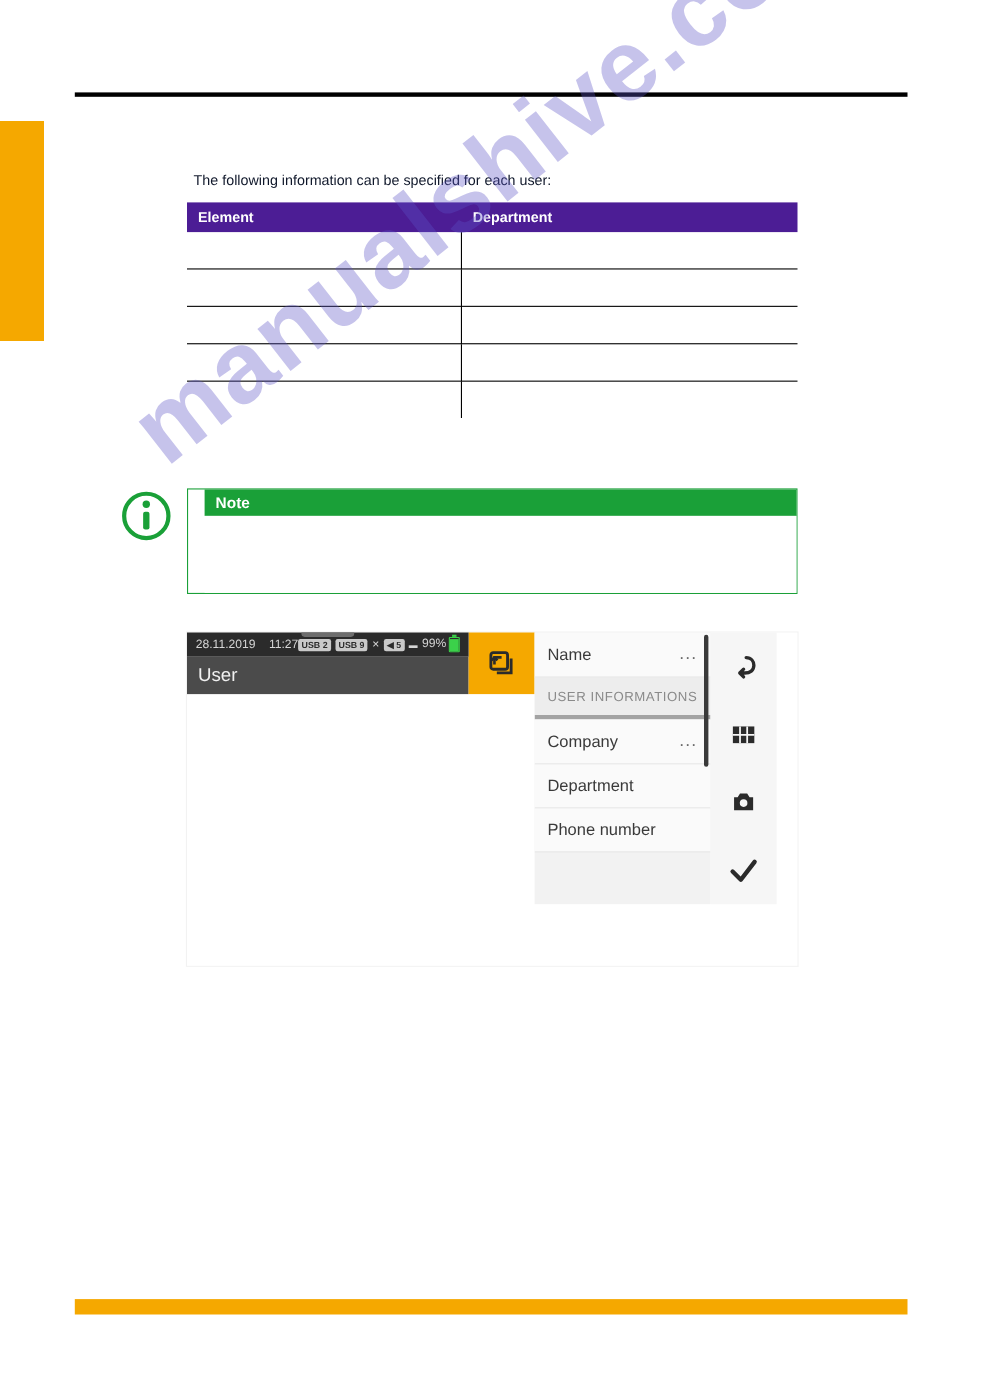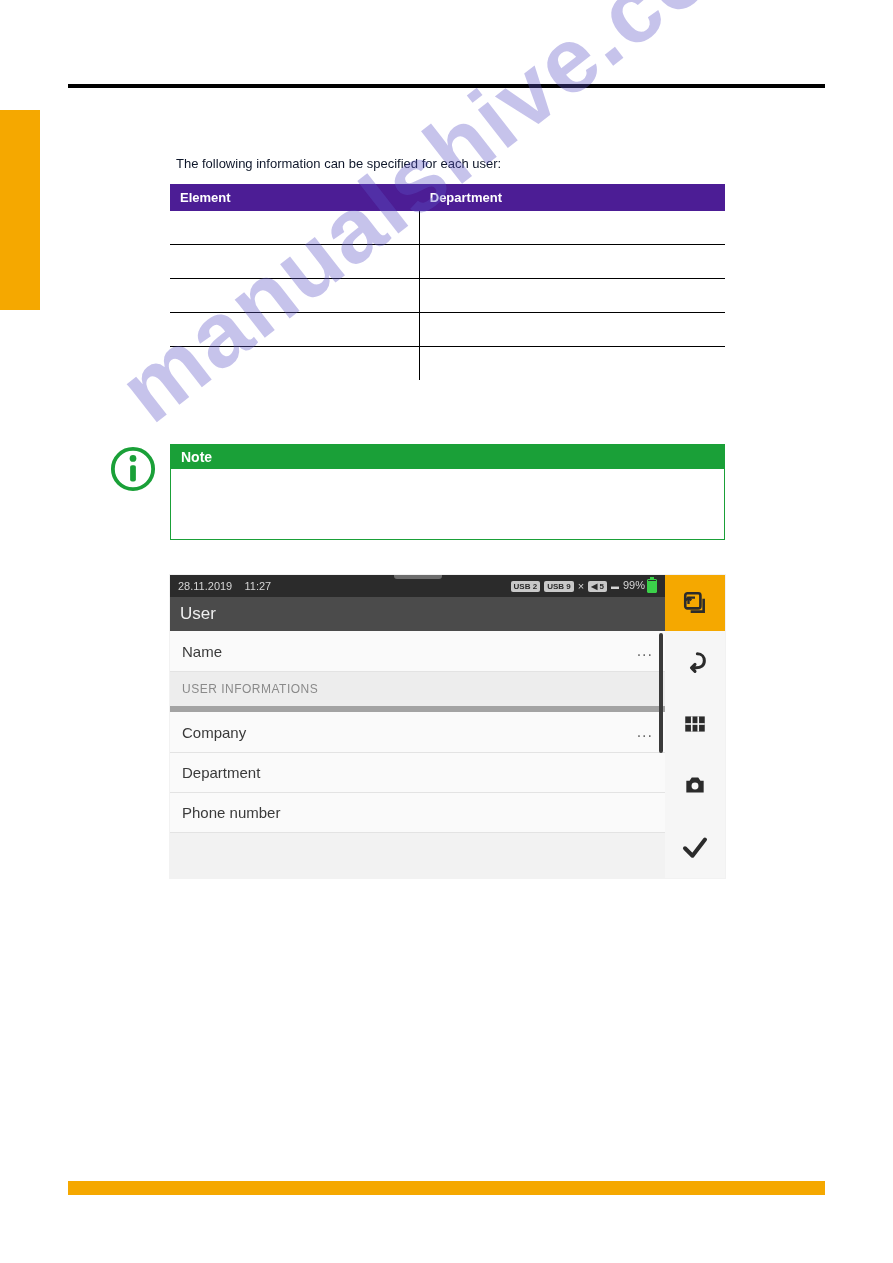--- a/index.html
+++ b/index.html
@@ -124,20 +124,21 @@
   }
   .info-icon svg { width: 46px; height: 46px; }
 
   
   .note-box {
     position: absolute;
     left: 170px;
     top: 444px;
     width: 555px;
     border: 1px solid #1aa038;
+    padding-left: 15px;
   }
   .note-head {
     background: #1aa038;
     color: #fff;
     padding: 4px 10px;
     font-weight: bold;
     font-size: 14px;
   }
   .note-body {
     background: #fff;
@@ -256,21 +257,21 @@
   .dev-sidebar .side-btn {
     flex: 1;
     display: flex;
     align-items: center;
     justify-content: center;
     color: #3a3a3a;
   }
 
   .dev-wrapper {
     display: flex;
-    flex-direction: column;
+    flex-direction: row;
     height: 100%;
   }
   .dev-topbars {
     display: flex;
   }
   .dev-topbars-left { flex: 1; }
   .dev-topbars-right {
     width: 60px;
     background: #f5a800;
     display: flex;
@@ -290,21 +291,21 @@
     align-items: center;
     position: relative;
   }
   .row .dots { color: #6a6a6a; font-size: 16px; letter-spacing: 1px; }
   .section-head {
     background: #ededed;
     color: #8a8a8a;
     font-size: 12px;
     padding: 10px 12px;
     letter-spacing: 0.5px;
-    border-bottom: 6px solid #a3a3a3;
+    border-bottom: 4px solid #a3a3a3;
   }
   .scroll-ind {
     position: absolute;
     right: 2px;
     top: 2px;
     width: 4px;
     height: 120px;
     background: #3a3a3a;
     border-radius: 2px;
   }

